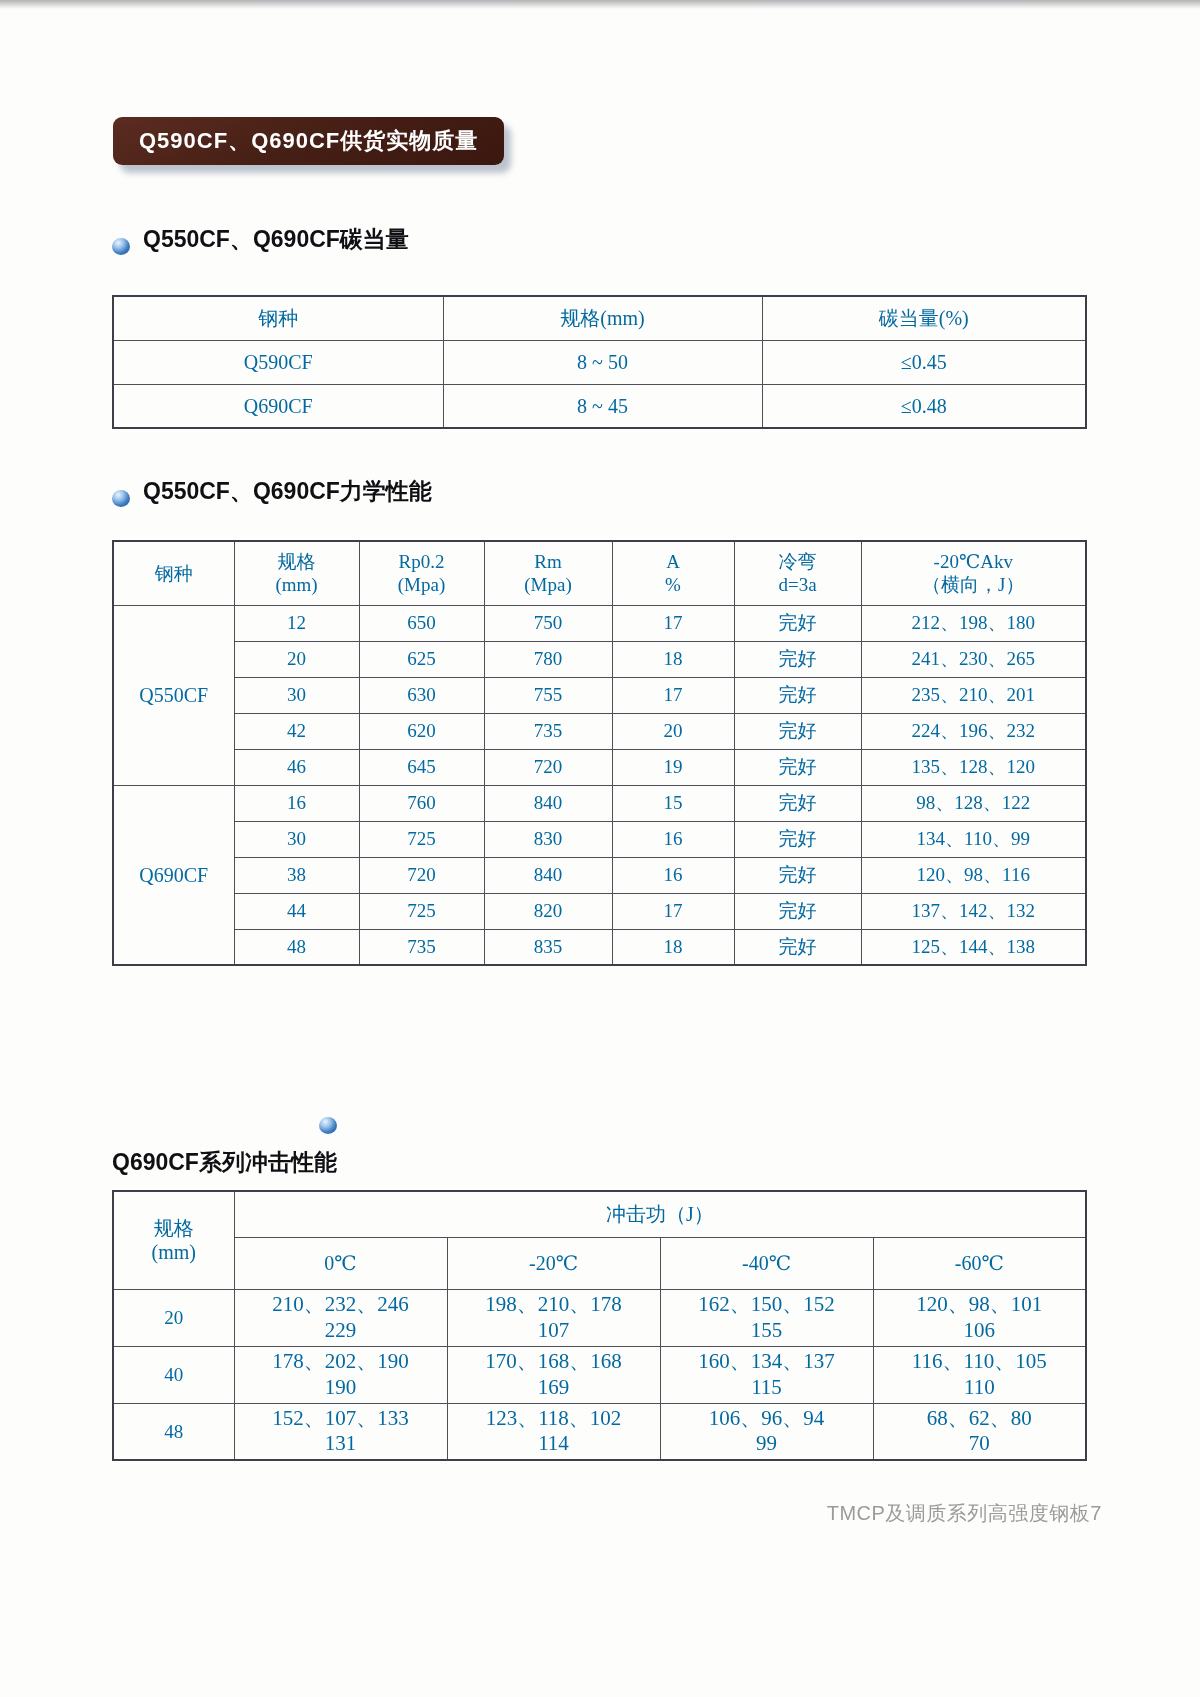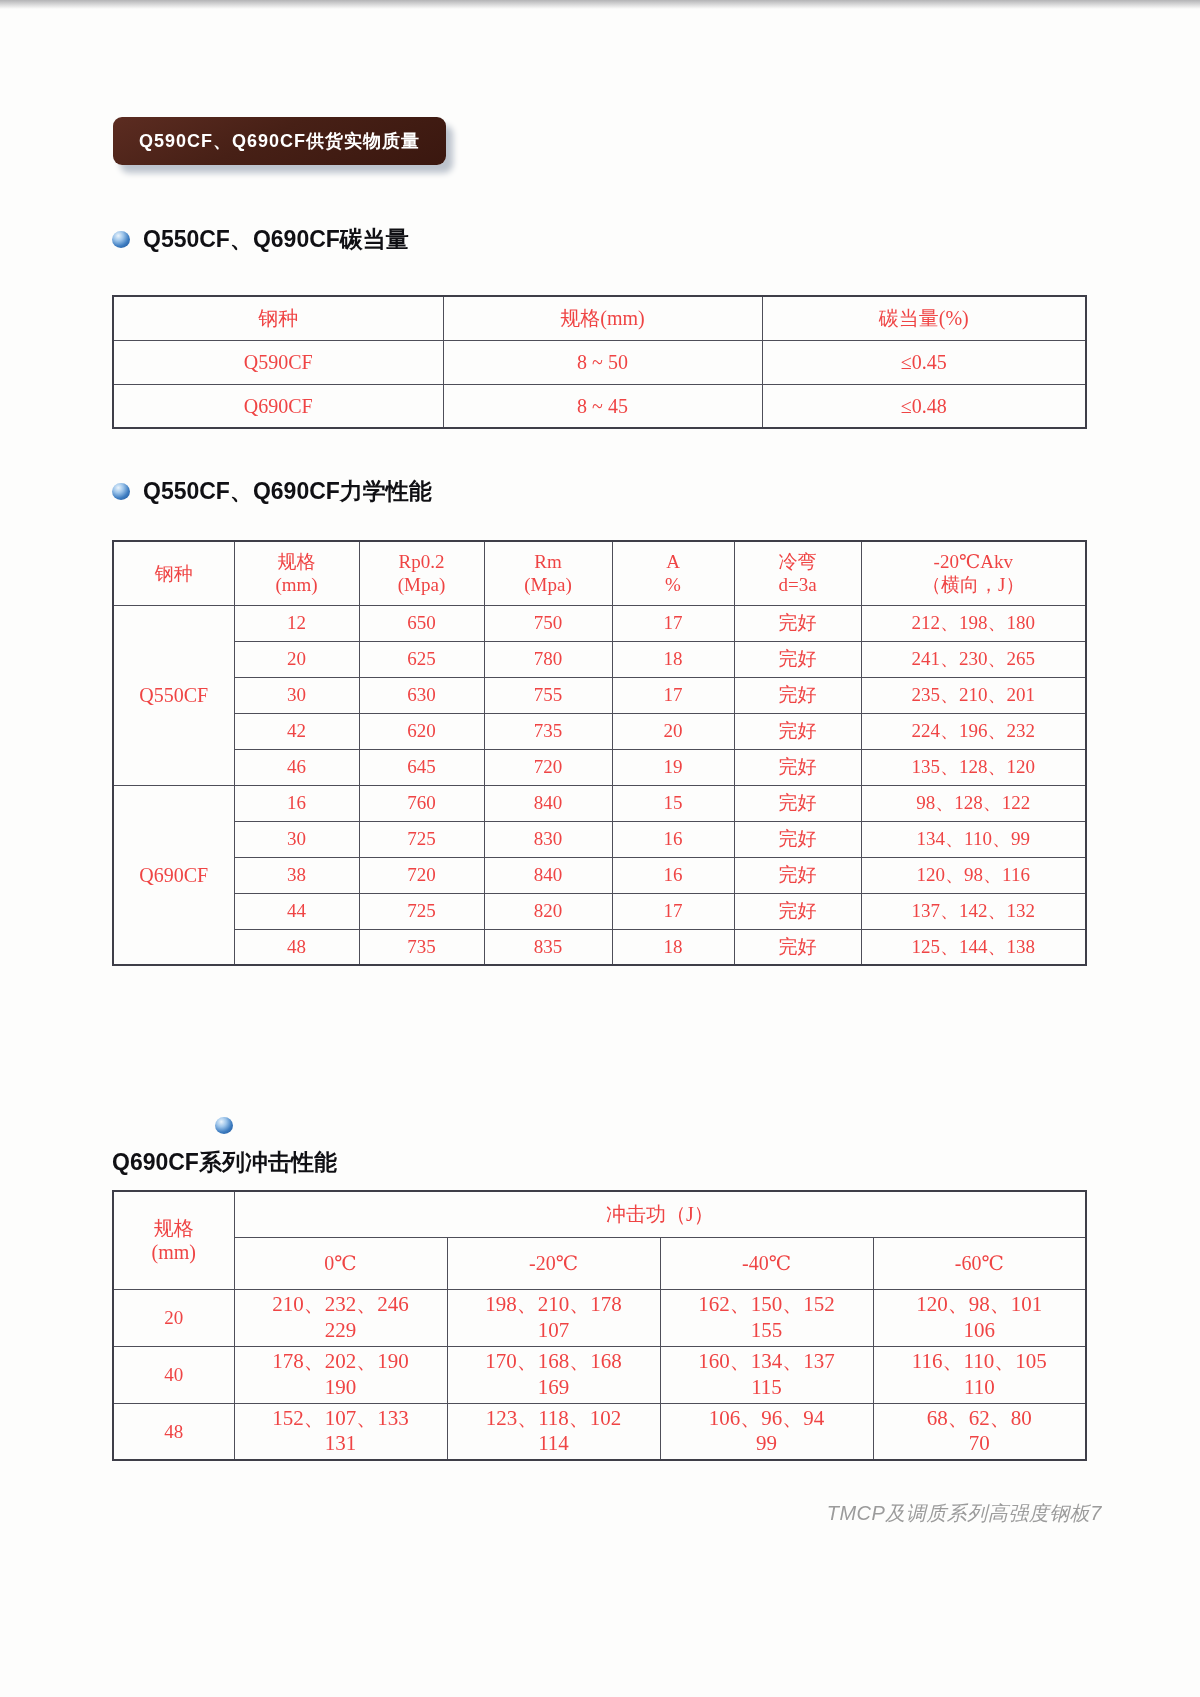--- a/index.html
+++ b/index.html
@@ -13,49 +13,49 @@
     background:linear-gradient(#b4b4b6, rgba(255,255,255,0));
   }
   
   .banner {
     position:absolute; left:113px; top:117px; height:48px;
     padding:0 26px; display:inline-flex; align-items:center;
     background:linear-gradient(155deg,#5c2c21 0%,#472016 45%,#3a170f 100%);
     border-radius:9px;
     box-shadow:7px 8px 6px #bcc3cd;
   }
-  .banner-text { color:#ffffff; font-size:18px; font-weight:bold; letter-spacing:1px; white-space:nowrap; }
+  .banner-text { color:#ffffff; font-size:22px; font-weight:bold; letter-spacing:1px; white-space:nowrap; }
   
-  .section-head { position:absolute; left:112px; display:flex; align-items:center; gap:13px; }
+  .section-head { position:absolute; left:112px; display:flex; align-items:flex-end; gap:13px; }
   .bullet {
     width:18px; height:17px; border-radius:50%; flex:0 0 auto;
     background:radial-gradient(circle at 35% 28%, #eaf4fc 0%, #9cc4ea 30%, #3d7cc0 62%, #1b4f93 100%);
   }
   .section-head .txt { font-size:23px; font-weight:bold; color:#101014; white-space:nowrap; }
   
   table.doc {
     position:absolute; left:112px; width:973px;
     border-collapse:collapse; table-layout:fixed;
     font-family:"Liberation Serif","DejaVu Serif",serif;
-    color:#ef4444; font-size:20px;
+    color:#0369a1; font-size:20px;
     border:2px solid #3e3e48;
   }
   .doc td { border:1px solid #4e4e58; text-align:center; vertical-align:middle; padding:0; line-height:1.22; }
   .doc .l2 { font-size:21px; }
   #t1 tr { height:44px; }
   #t2 .hrow { height:64px; }
   #t2 .drow { height:36px; font-size:19px; }
   #t2 .hcell { font-size:19px; }
   #t3 .hrow1 { height:46px; }
   #t3 .hrow2 { height:52px; }
   #t3 .drow { height:57px; font-size:19px; }
   
   .footer {
     position:absolute; left:112px; top:1500px; width:990px;
-    text-align:right; color:#9b9b9b; font-size:20px; letter-spacing:0.5px;font-style:italic;
+    text-align:right; color:#9b9b9b; font-size:20px; letter-spacing:0.5px;
   }
 </style>
 </head>
 <body>
 
 <div class="page">
   <div class="scan-top"></div>
 
   <div class="banner">
     <span class="banner-text">Q590CF、Q690CF供货实物质量</span>

